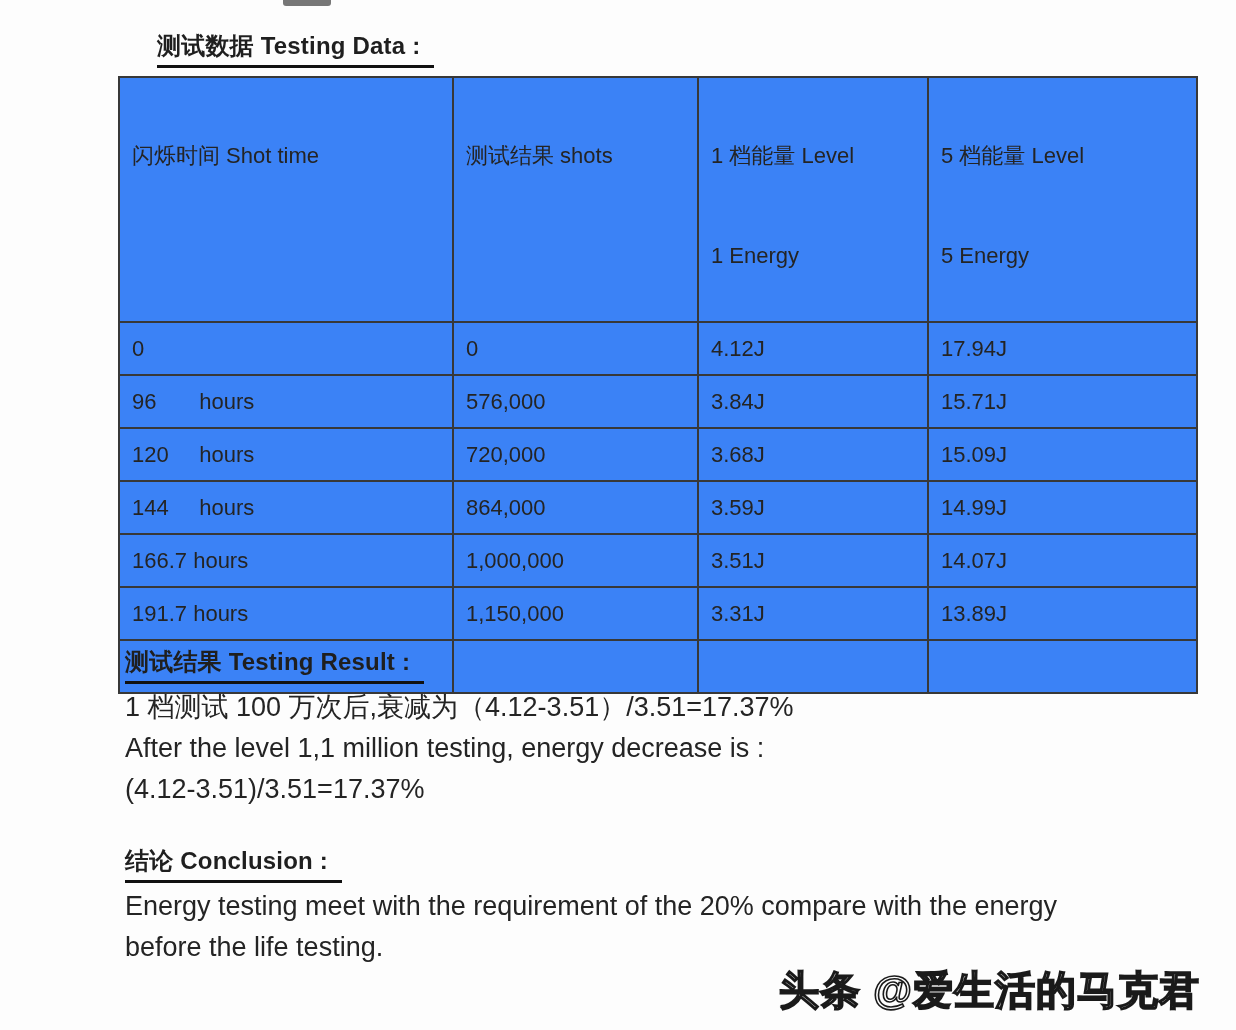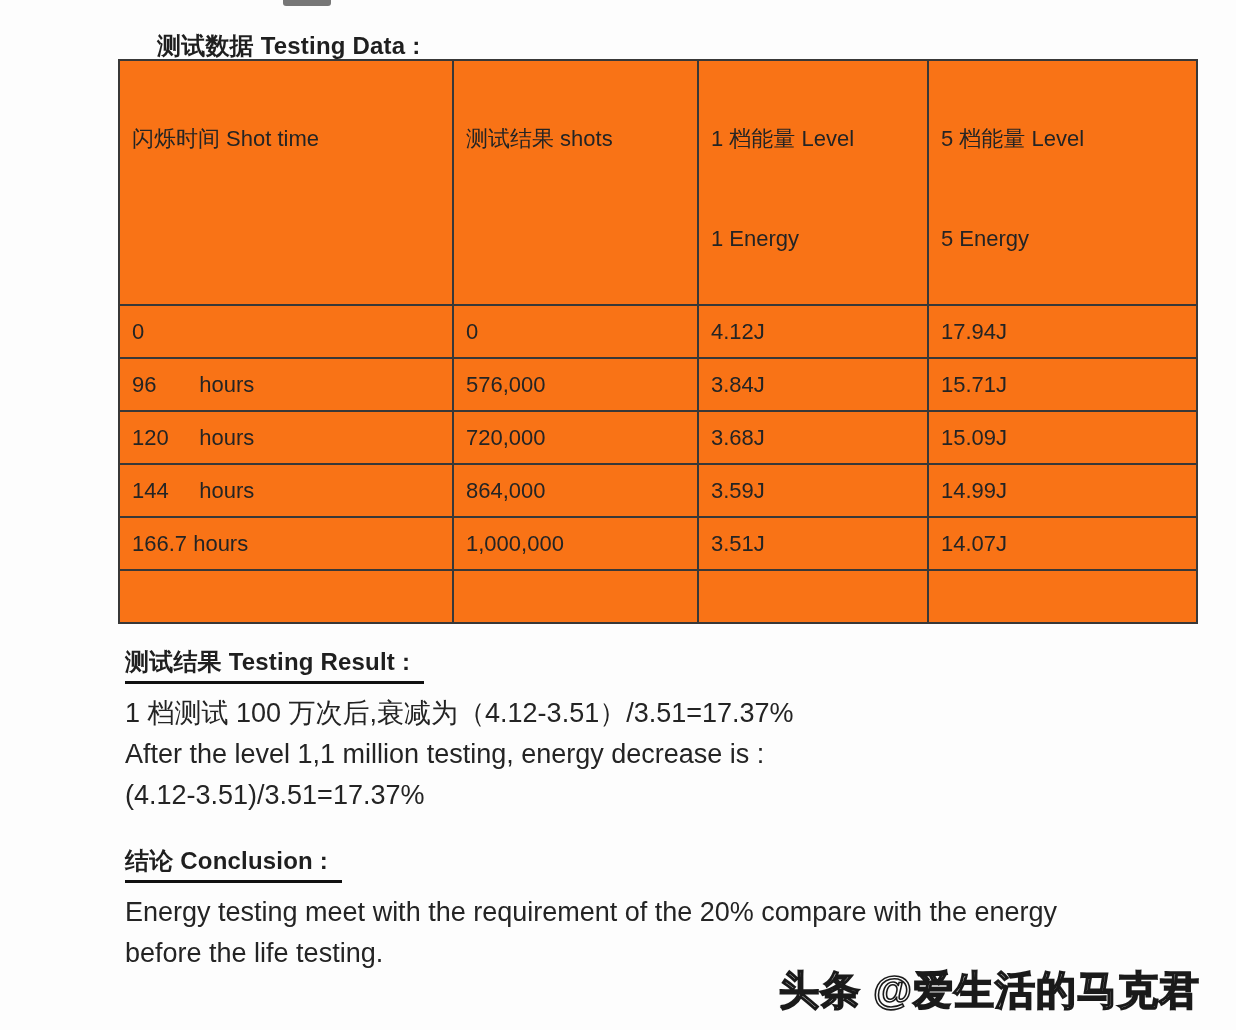--- a/index.html
+++ b/index.html
@@ -29,25 +29,25 @@
     letter-spacing: 0.2px;
     border-bottom: 3px solid #111;
     padding: 0 14px 3px 0;
     white-space: pre;
   }
 
   .data-title-wrap { position: absolute; left: 125px; top: 30px; margin-left: 32px; }
 
   table.testing-table {
     position: absolute;
-    left: 118px; top: 59px;
+    left: 118px; top: 76px;
     width: 1078px;
     border-collapse: collapse;
     table-layout: fixed;
-    background: #f97316;
+    background: #3b82f6;
   }
   table.testing-table col.c1 { width: 334px; }
   table.testing-table col.c2 { width: 245px; }
   table.testing-table col.c3 { width: 230px; }
   table.testing-table col.c4 { width: 269px; }
 
   table.testing-table th, table.testing-table td {
     border: 2px solid #383838;
     font-weight: 400;
     font-size: 22px;
@@ -64,21 +64,21 @@
   table.testing-table th .hline { line-height: 26px; }
   table.testing-table th .hline + .hline { margin-top: 22px; }
   table.testing-table td {
     height: 53px;
     vertical-align: middle;
   }
 
   .text-section { position: absolute; left: 125px; }
   .result-section { top: 646px; }
   .conclusion-section { top: 845px; }
-  .text-section .section-title { margin-bottom: 9px; }
+  .text-section .section-title { margin-bottom: 3px; }
   .text-section p {
     font-size: 27px;
     line-height: 41px;
     color: #242424;
     white-space: pre;
   }
 
   .watermark {
     position: absolute;
     right: 36px;
@@ -153,20 +153,26 @@
         <td>3.59J</td>
         <td>14.99J</td>
       </tr>
       <tr>
         <td>166.7 hours</td>
         <td>1,000,000</td>
         <td>3.51J</td>
         <td>14.07J</td>
       </tr>
       <tr>
+        <td>191.7 hours</td>
+        <td>1,150,000</td>
+        <td>3.31J</td>
+        <td>13.89J</td>
+      </tr>
+      <tr>
         <td></td>
         <td></td>
         <td></td>
         <td></td>
       </tr>
     </tbody>
 </table>
 
 <div class="text-section result-section">
   <span class="section-title">测试结果 Testing Result :</span>

